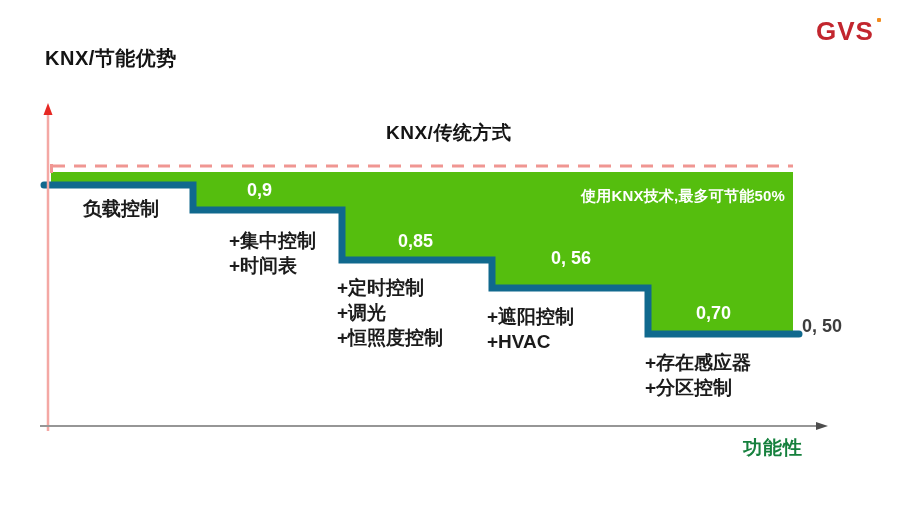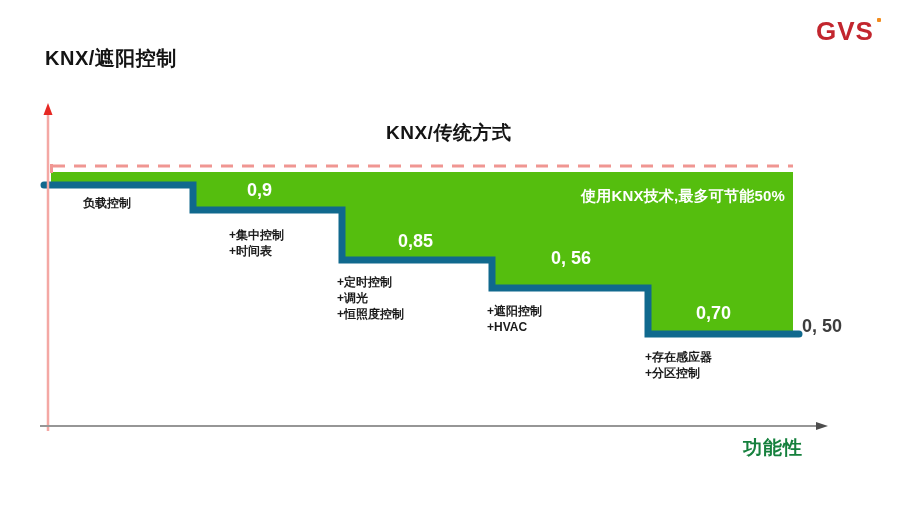--- a/index.html
+++ b/index.html
@@ -38,21 +38,21 @@
     letter-spacing: 0.2px;
   }
   .step-value {
     font-size: 18px; font-weight: 600; color: #ffffff;
   }
   .end-value {
     left: 802px; top: 316px;
     font-size: 18px; font-weight: 600; color: #3d3d3d;
   }
   .stage-label {
-    font-size: 12px; font-weight: 600; color: #1b1b1b;
+    font-size: 19px; font-weight: 600; color: #1b1b1b;
     line-height: 1.32; white-space: nowrap;
   }
   .axis-label-x {
     left: 743px; top: 435px;
     font-size: 19px; font-weight: 700; color: #15803d;
     letter-spacing: 1px;
   }
   svg { display: block; }
 </style>
 </head>
@@ -69,21 +69,21 @@
 
     <polyline points="44,185 193,185 193,210 342,210 342,260 492,260 492,288 648,288 648,334 799,334" fill="none" stroke="#10698e" stroke-width="7" stroke-linecap="round" stroke-linejoin="miter"></polyline>
 
     <line x1="48" y1="112" x2="48" y2="431" stroke="#f4a8a4" stroke-width="2.5"></line>
     <path d="M48 103 L43.5 115 L52.5 115 Z" fill="#e62823"></path>
 
     <line x1="40" y1="426" x2="818" y2="426" stroke="#969696" stroke-width="1.8"></line>
     <path d="M828 426 L816 422 L816 430 Z" fill="#4d4d4d"></path>
   </svg>
 
-  <div class="abs page-title">KNX/遮阳控制</div>
+  <div class="abs page-title">KNX/节能优势</div>
   <div class="abs logo">
     <span>GVS</span>
     <span class="logo-mark"></span>
   </div>
 
   <div class="abs chart-title">KNX/传统方式</div>
 
   <div class="abs annotation">使用KNX技术,最多可节能50%</div>
 
   <div class="abs step-value" style="left:247px; top:180px;">0,9</div>

